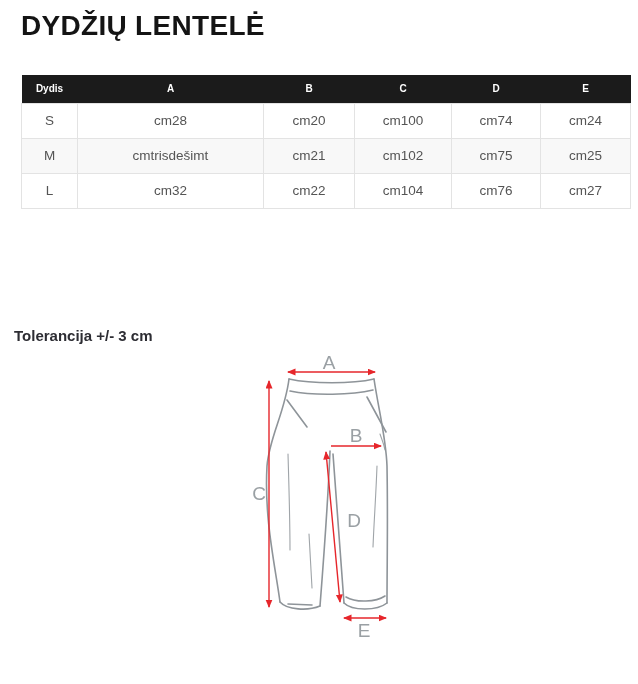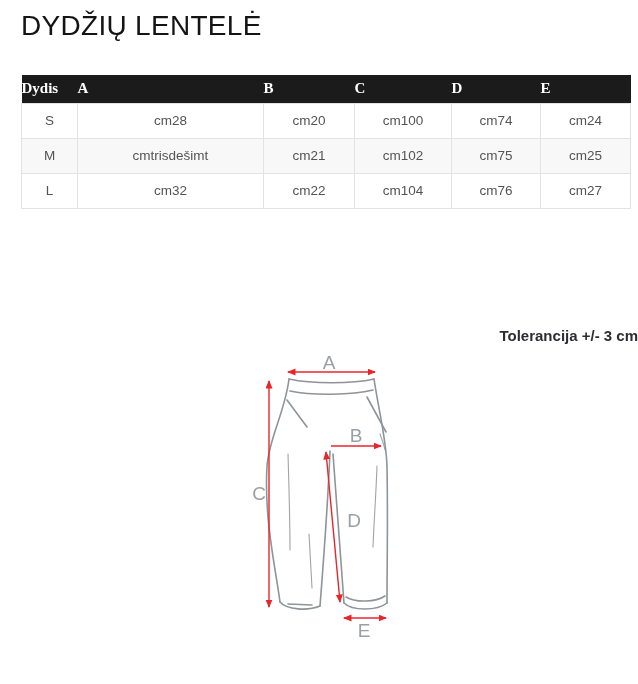--- a/index.html
+++ b/index.html
@@ -14,42 +14,41 @@
     --title-color:#141414;
   }
   *{margin:0;padding:0;box-sizing:border-box;}
   html,body{background:#ffffff;}
   body{
     width:638px;height:684px;position:relative;overflow:hidden;
     font-family:"Liberation Sans", sans-serif;
   }
   .page-title{
     position:absolute;left:21px;top:10px;
-    font-size:28px;font-weight:400;letter-spacing:.3px;
+    font-size:28px;font-weight:700;letter-spacing:.3px;
     color:var(--title-color);
   }
   table.size-table{
     position:absolute;left:21px;top:75px;width:609px;
     border-collapse:collapse;table-layout:fixed;
   }
   table.size-table thead th{
     background:var(--header-bg);color:var(--header-text);
-    height:28px;font-size:15px;font-weight:600;text-align:left;
+    height:28px;font-size:10px;font-weight:600;text-align:center;
     border:none;
-    font-family:Liberation Serif, serif;
   }
   table.size-table tbody td{
     height:35px;text-align:center;vertical-align:middle;
     border:1px solid var(--table-border);
     font-size:13.5px;color:var(--cell-text);background:#ffffff;
   }
   table.size-table tbody tr.alt td{background:var(--row-alt-bg);}
   .tolerance-note{
     position:absolute;left:0;top:327px;width:100%;
-    padding-left:14px;text-align:right;
+    padding-left:14px;text-align:left;
     font-size:15px;font-weight:700;color:#2d2d33;
   }
   .pants-figure{position:absolute;left:240px;top:350px;width:180px;height:300px;}
   .pants-figure svg{display:block;width:180px;height:300px;}
   .pants{stroke:var(--outline-gray);fill:none;stroke-width:1.6;
          stroke-linecap:round;stroke-linejoin:round;}
   .crease{stroke:var(--outline-gray);fill:none;stroke-width:1.1;
           stroke-linecap:round;opacity:.85;}
   .arrow{stroke:var(--accent-red);fill:none;stroke-width:1.4;}
   .ah{fill:var(--accent-red);}

